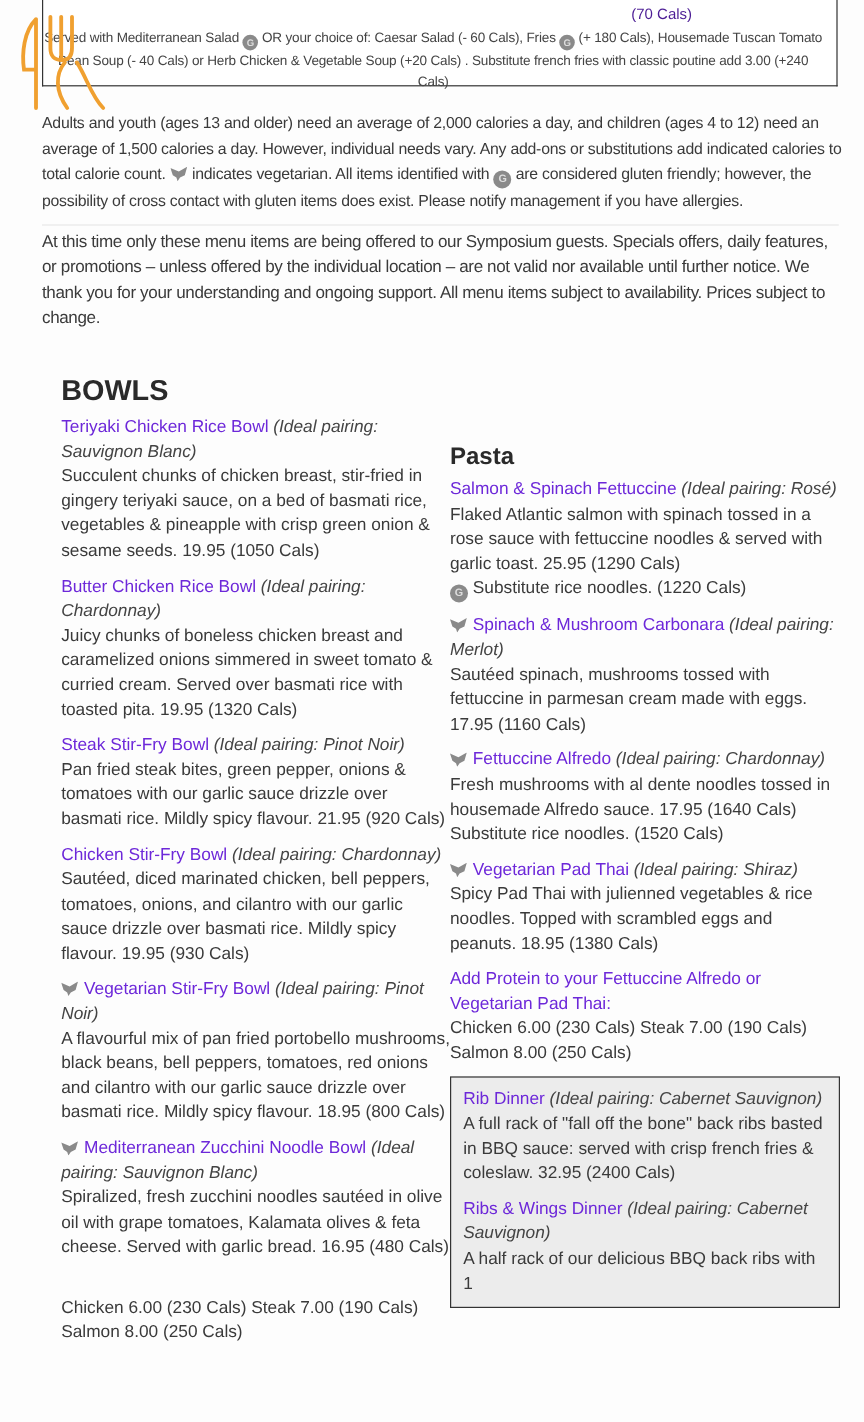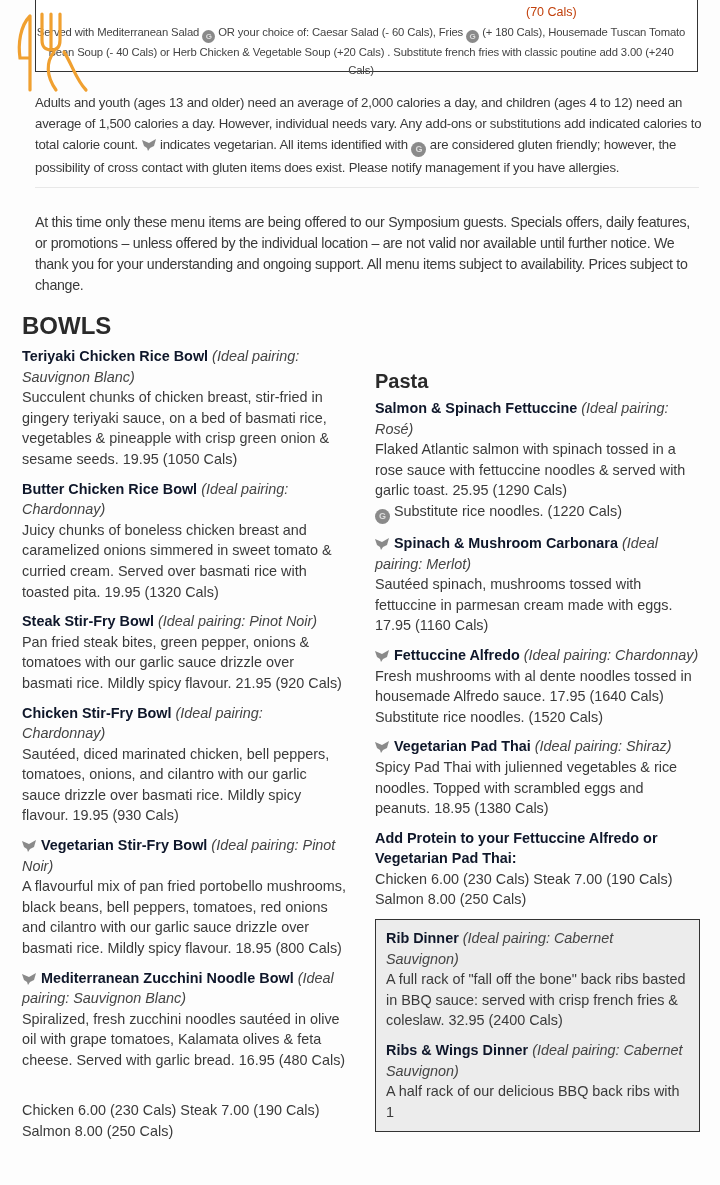--- a/index.html
+++ b/index.html
@@ -7,47 +7,47 @@
     width:720px; height:1185px; overflow:hidden; position:relative;
     background:#fdfdfd; color:#3a3a3a;
     font-family:"Liberation Sans", sans-serif;
   }
   .logo { position:absolute; left:16px; top:10px; width:74px; height:84px; z-index:5; }
   .top-box {
     position:absolute; left:35px; top:-40px; width:663px; height:112px;
     border:1px solid #333; border-top:none; box-sizing:border-box;
     background:#fff;
   }
-  .top-box .cals70 { position:absolute; left:490px; top:45px; font-size:12.5px; color:#c2410c; }
+  .top-box .cals70 { position:absolute; left:490px; top:45px; font-size:12.5px; color:#4c1d95; }
   .top-box .served {
     position:absolute; left:0; top:63px; width:650px; padding-left:0;
     font-size:11.3px; line-height:18px; color:#444; letter-spacing:-0.15px;
     text-indent:0;
   }
   .top-box .served-inner { margin-left:2px; }
   .note { position:absolute; left:35px; width:668px; font-size:13.2px; line-height:21px; color:#3a3a3a; letter-spacing:-0.2px; }
   .note1 { top:92px; }
   .divider { position:absolute; left:35px; top:187px; width:664px; height:1px; background:#e8e8e8; }
-  .note2 { top:212px; font-size:14.2px; line-height:21px; letter-spacing:-0.3px; }
+  .note2 { top:192px; font-size:14.2px; line-height:21px; letter-spacing:-0.3px; }
   .g-icon {
     display:inline-block; width:15px; height:15px; border-radius:50%;
     background:#8a8a8a; color:#ddd; font-size:9px; line-height:15px; text-align:center;
     vertical-align:-3px; font-weight:bold;
   }
   .g-icon.small { width:13px; height:13px; line-height:13px; font-size:8px; }
   .veg-icon { display:inline-block; width:15px; height:12px; vertical-align:-2px; }
   .col { position:absolute; width:325px; }
-  .col-left { left:22px; top:312px; }
+  .col-left { left:51px; top:312px; }
   .col-right { left:375px; top:368px; width:325px; }
   h2.section {
     margin:0 0 6px 0; font-size:24px; font-weight:bold; color:#2a2a2a; line-height:28px;
   }
   h2.section.pasta { font-size:20px; line-height:26px; margin-bottom:4px; }
   .item { font-size:14.4px; line-height:20.6px; margin-bottom:9px; color:#3a3a3a; }
-  .item .name { font-weight:bold; color:#0f172a; }
+  .item .name { font-weight:normal; color:#6d28d9; }
   .item .pairing { font-style:italic; color:#444; }
   .boxed {
     border:1px solid #333; background:#ececec; padding:8px 10px 0 10px; margin-top:4px;
   }
   .boxed .item { font-size:14.4px; }
 </style>
 </head>
 <body>
 
 <svg class="logo" viewBox="0 0 74 84">

